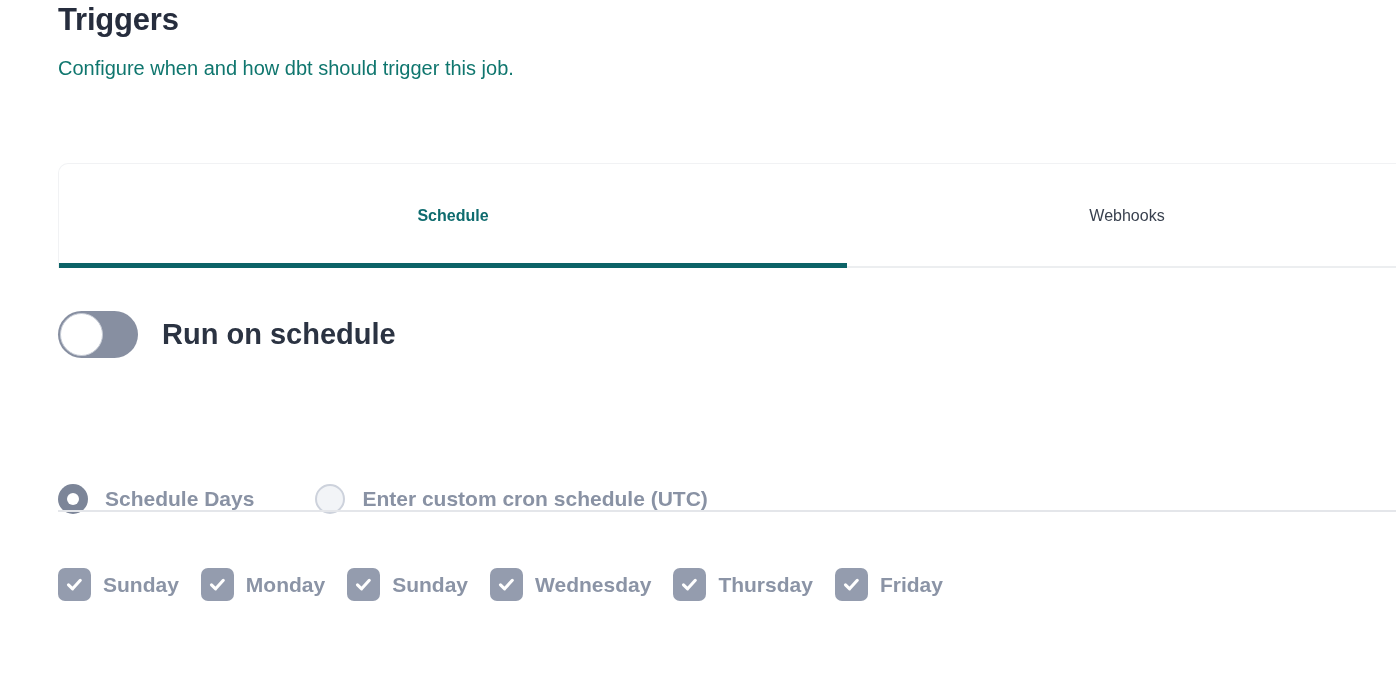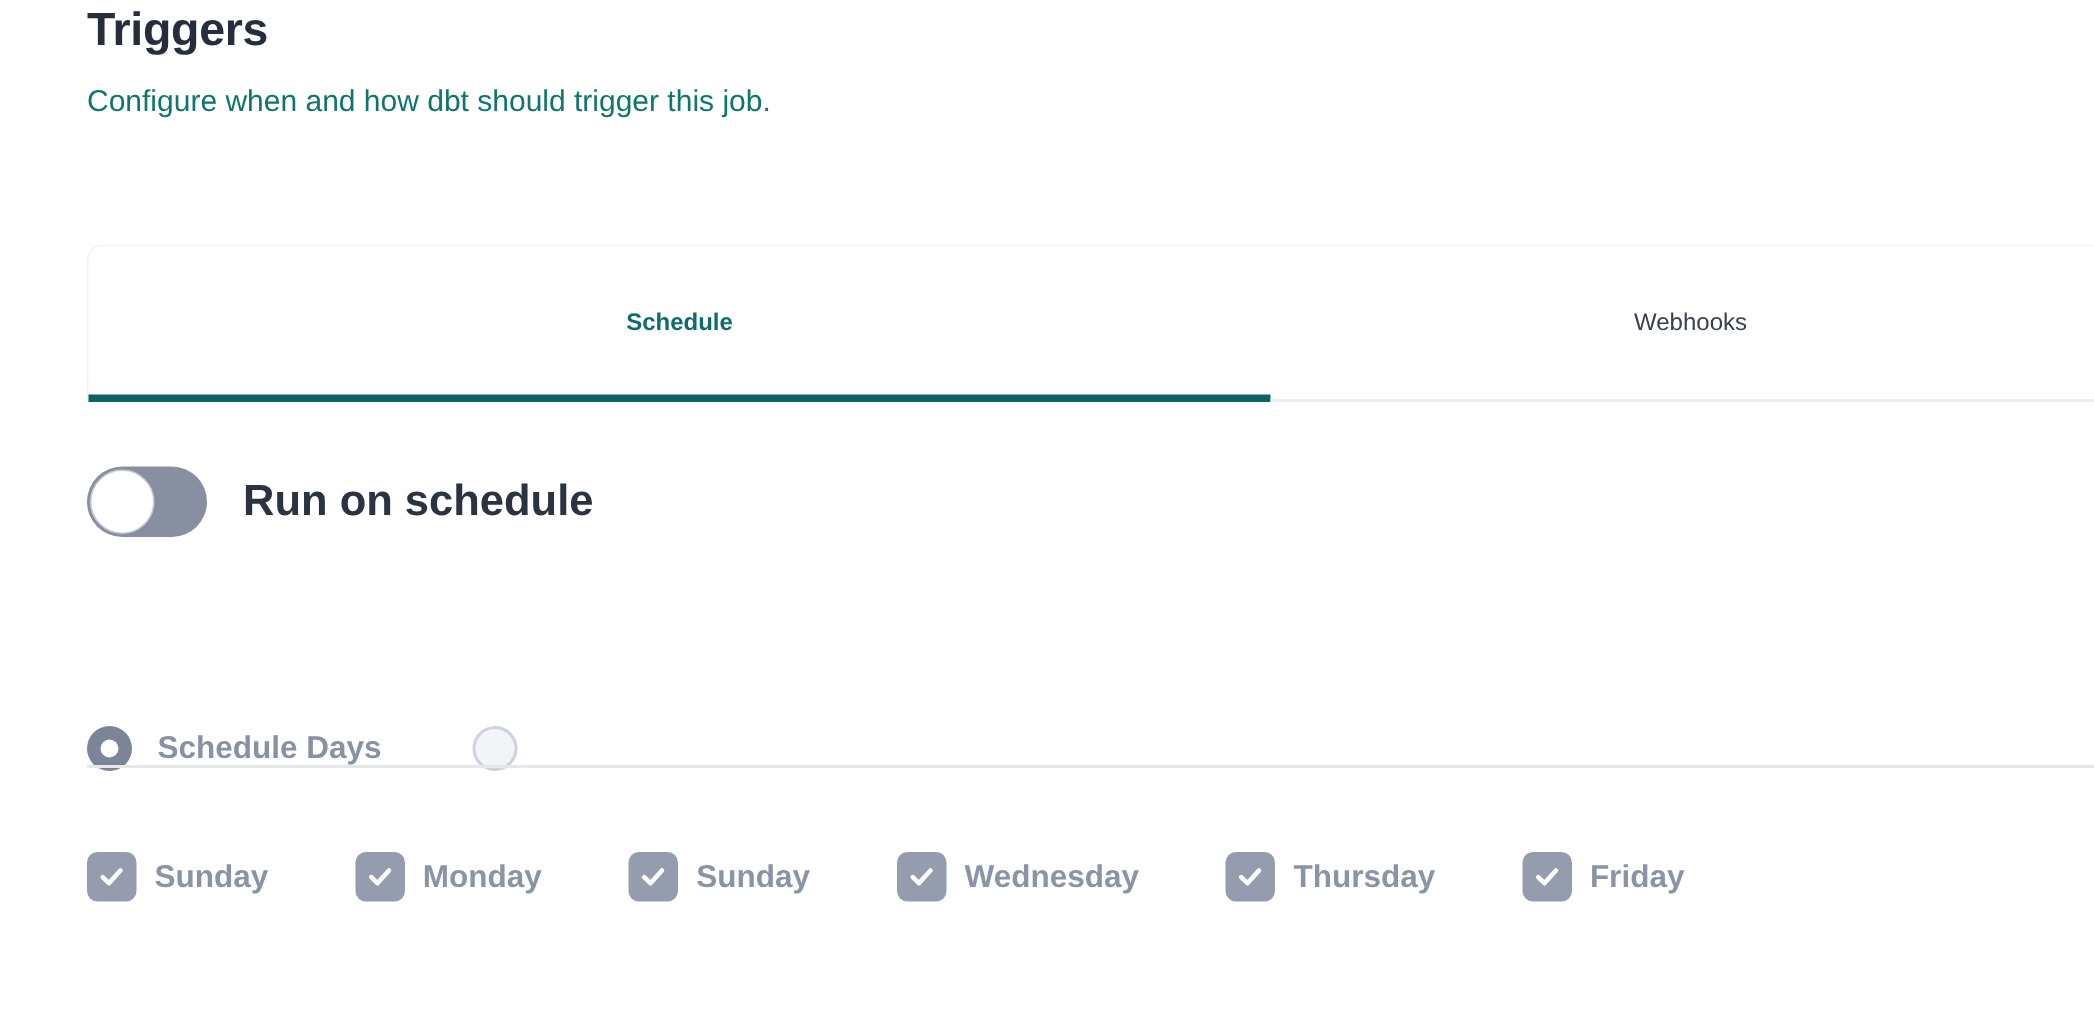--- a/index.html
+++ b/index.html
@@ -190,21 +190,20 @@
     background: #e4e6ea;
   }
 
   
   .days-row {
     position: absolute;
     left: 58px;
     top: 568px;
     display: flex;
     align-items: center;
-    gap: 36px;
   }
   .day-option {
     display: flex;
     align-items: center;
     cursor: pointer;
     user-select: none;
   }
   .day-option + .day-option { margin-left: 22px; }
   .checkbox {
     width: 33px;
@@ -253,20 +252,21 @@
     <span class="toggle-label">Run on schedule</span>
   </div>
 
   <div class="radio-row">
     <div class="radio-option">
       <span class="radio checked"></span>
       <span class="radio-label">Schedule Days</span>
     </div>
     <div class="radio-option">
       <span class="radio unchecked"></span>
+      <span class="radio-label">Enter custom cron schedule (UTC)</span>
     </div>
   </div>
 
   <div class="divider"></div>
 
   <div class="days-row">
 
     <div class="day-option">
       <span class="checkbox">
         <svg width="21" height="21" viewBox="0 0 21 21" aria-hidden="true">

